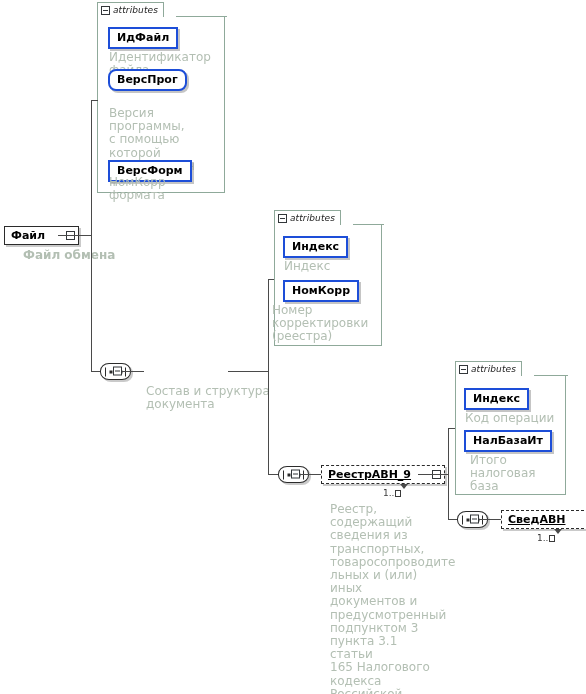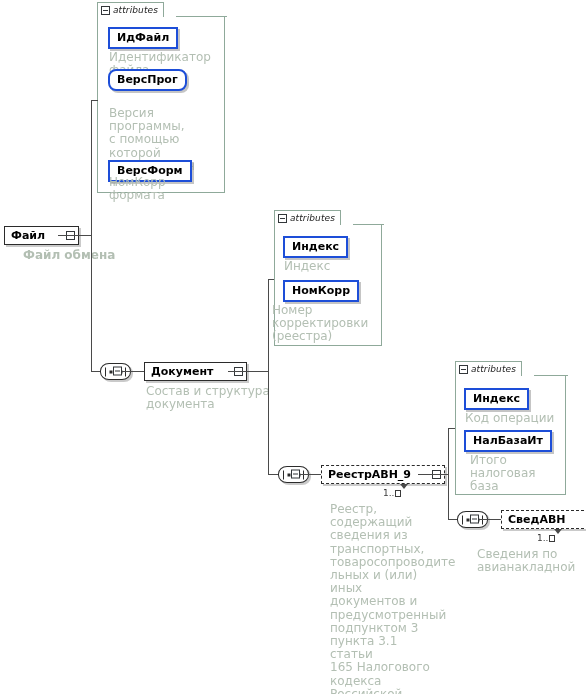--- a/index.html
+++ b/index.html
@@ -131,20 +131,21 @@
     background: #ffffff;
     box-shadow: 2px 2px 0 rgba(150,150,150,0.5);
     height: 19px;
     box-sizing: border-box;
     padding: 0 3px 0 6px;
     white-space: nowrap;
     gap: 16px;
   }
   .el-node.dashed {
     border-style: dashed;
+    text-decoration: underline;
   }
   .el-name {
     font-weight: bold;
     font-size: 11px;
     color: #000000;
     margin-right: 5px;
   }
 
   
   .seq {
@@ -272,24 +273,20 @@
     <span class="seq-bar r"></span>
     <span class="seq-dots">
       <i></i>
         <i></i>
         <i></i>
     </span>
   </div>
   <div class="seq-tog" style="left:113px; top:371px; margin-left:0;"></div>
   <div class="line-h" style="left:122px; top:371px; width:22px;"></div>
 
-  <div class="el-node" style="left:144px; top:362px;">
-    <span class="el-name">Документ</span>
-    <span class="toggle"></span>
-  </div>
   <div class="doc" style="left:146px; top:385px; width:125px;">Состав и структура
 документа</div>
 
   <div class="line-h" style="left:228px; top:371px; width:40px;"></div>
   <div class="line-v" style="left:268px; top:279px; height:195px;"></div>
   <div class="line-h" style="left:268px; top:279px; width:7px;"></div>
   <div class="line-h" style="left:268px; top:474px; width:10px;"></div>
 
   <div class="attrbox" style="left:274px; top:225px; width:108px; height:121px;">
     <div class="attrbox-tab">
@@ -383,16 +380,14 @@
     <span class="el-name">СведАВН</span>
     <span class="toggle plus"></span>
   </div>
 
   <div class="card-stem" style="left:554px; top:529px;"></div>
   <div class="card" style="left:537px; top:533px;">
     <span>1..</span>
     <span class="card-box"></span>
   </div>
 
-  <div class="doc" style="left:477px; top:548px; width:106px;">Сведения по
-авианакладной</div>
 
 </div>
 
 </body></html>

